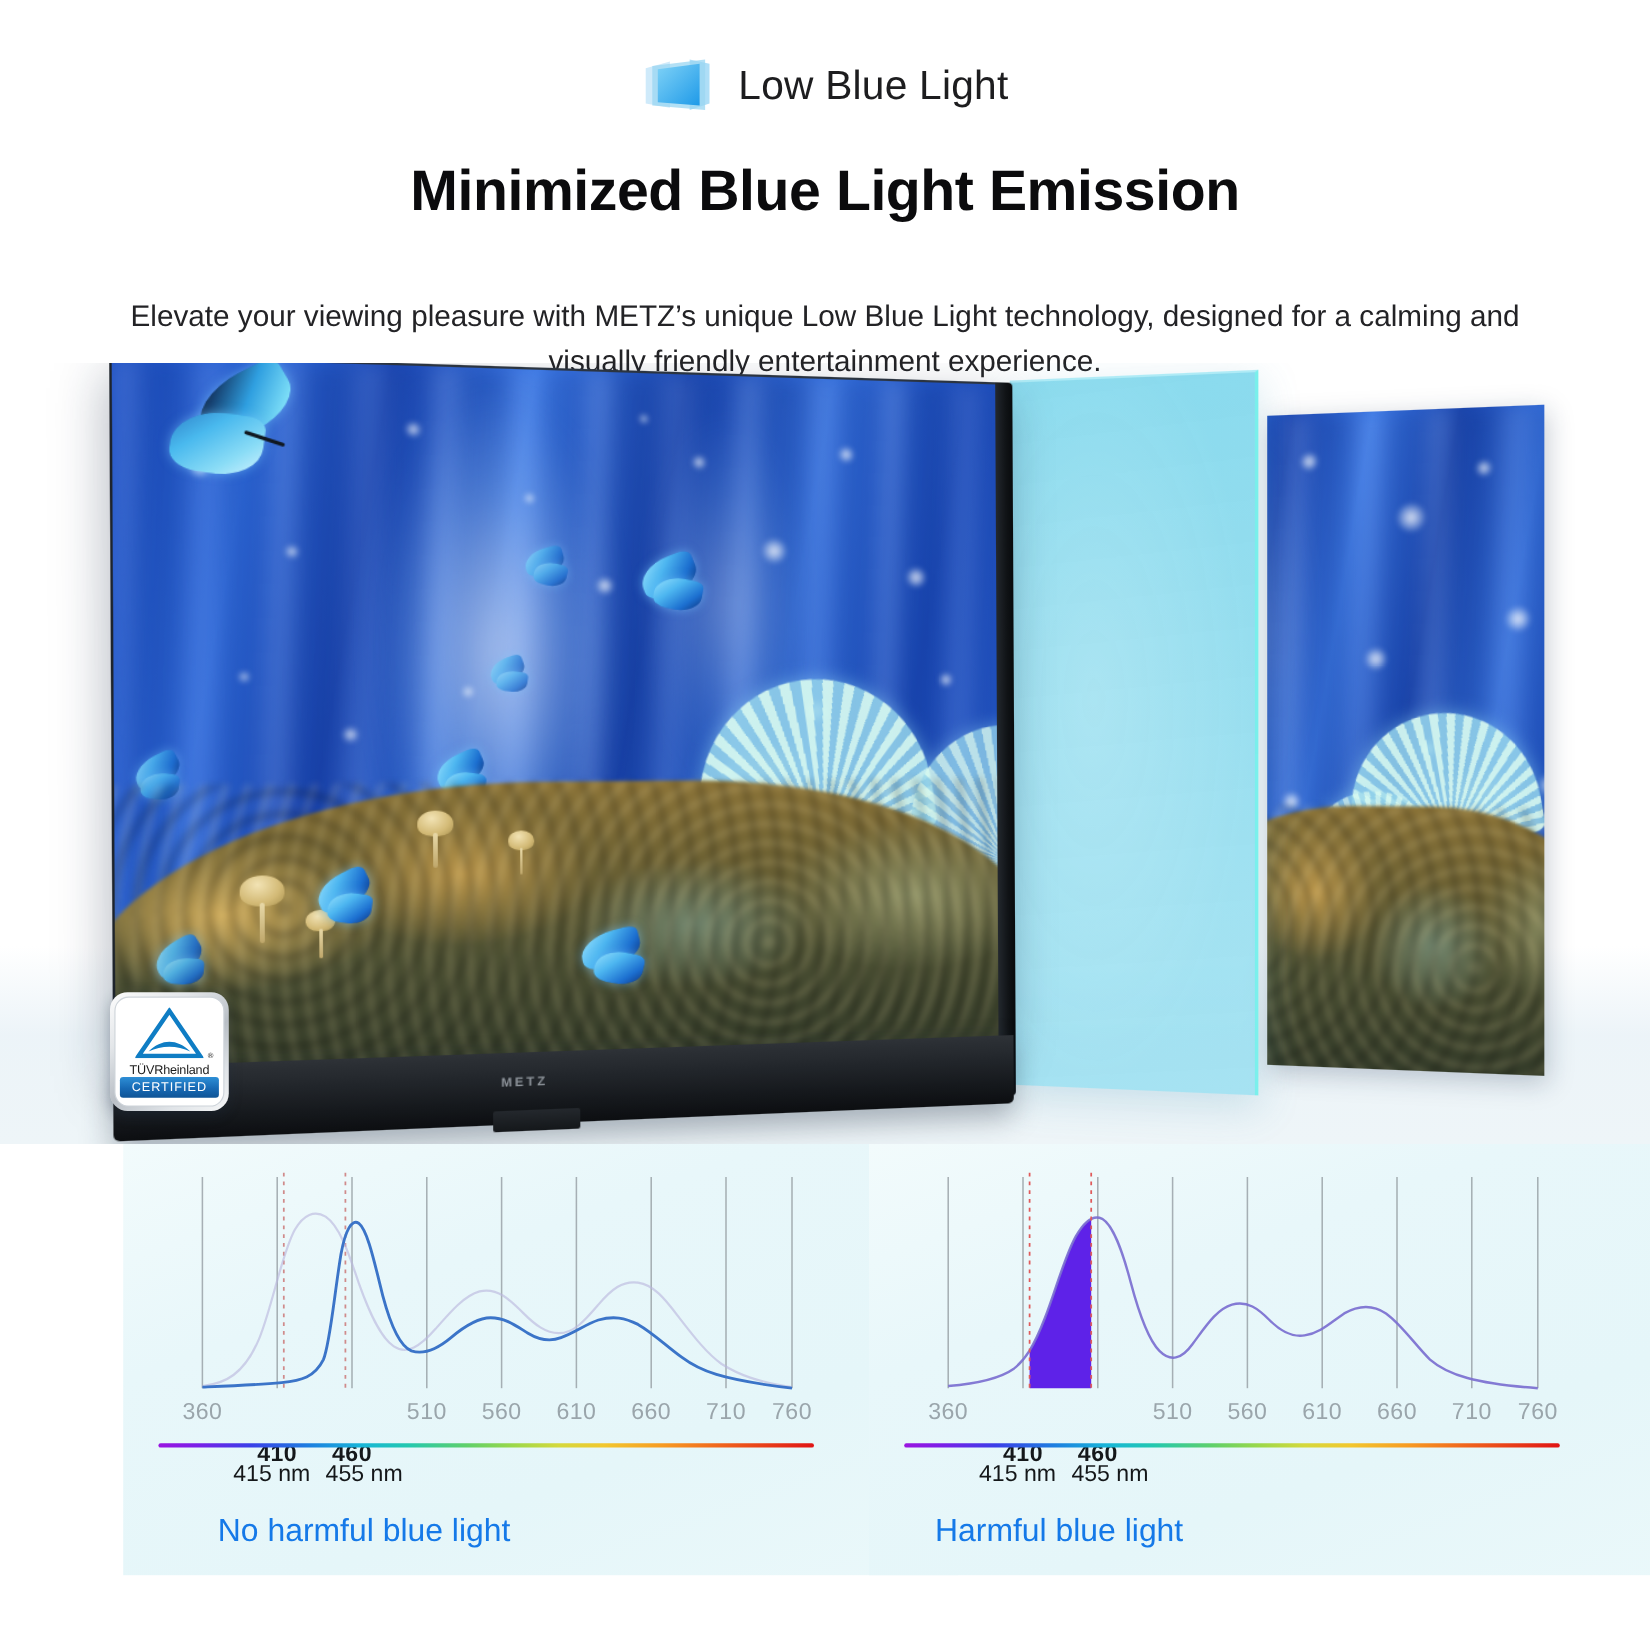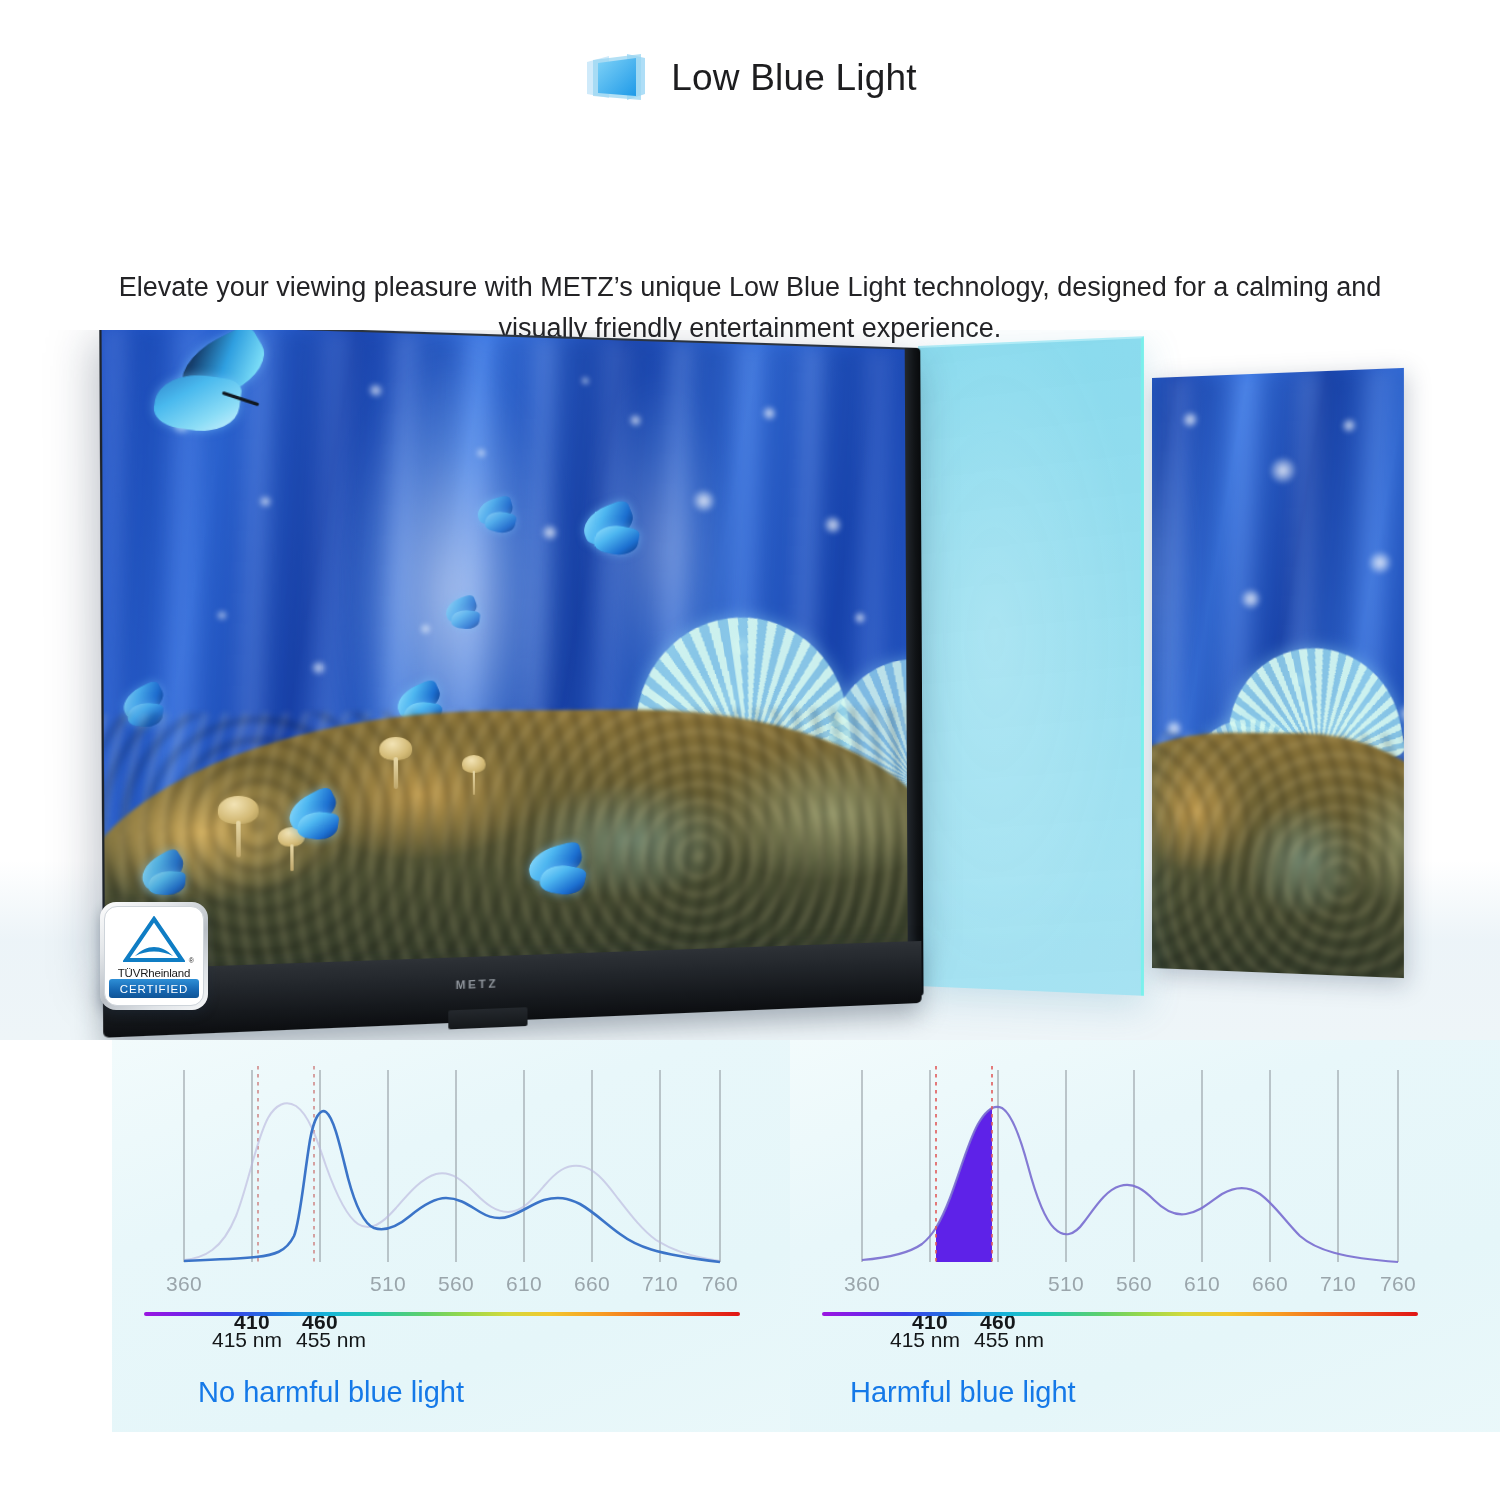--- a/index.html
+++ b/index.html
@@ -238,20 +238,21 @@
           <linearGradient id="g1" x1="0" y1="0" x2="1" y2="1">
             <stop offset="0" stop-color="#7fd2f7"></stop>
             <stop offset="1" stop-color="#1f9ae8"></stop>
           </linearGradient>
         </defs>
       </svg>
     </span>
     <span class="badge-text">Low Blue Light</span>
   </div>
 
+  <div class="headline">Minimized Blue Light Emission</div>
   <div class="subhead">Elevate your viewing pleasure with METZ’s unique Low Blue Light technology, designed for a calming and visually friendly entertainment experience.</div>
 
   <div class="hero">
     <div class="floor"></div>
 
     <div class="rear-panel">
       <div class="scene">
         <div class="stripes"></div>
         <div class="glow" style="left:6%;top:2%;width:30%;height:60%;opacity:.45"></div>
         <div class="bokeh">

